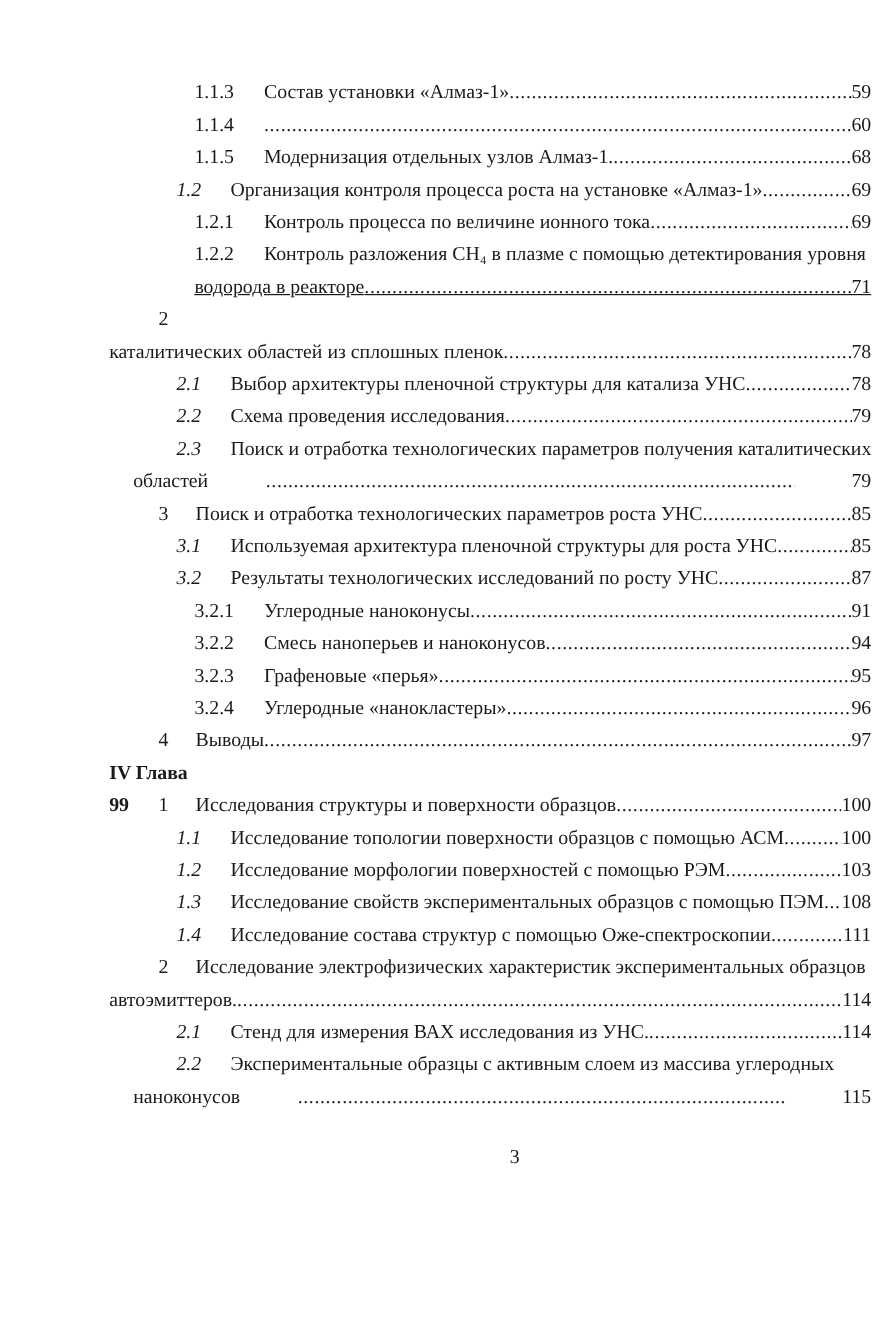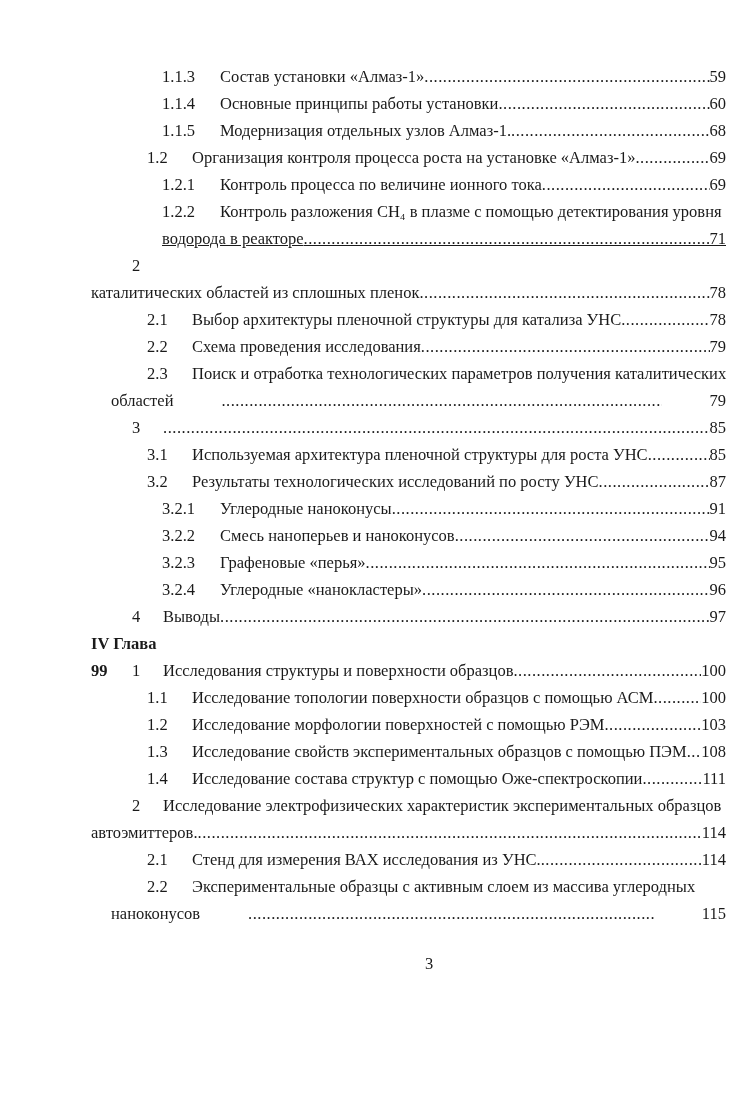--- a/index.html
+++ b/index.html
@@ -18,21 +18,21 @@
     .row .num { flex: none; display: inline-block; }
     .row .title { flex: none; }
     .row .dots { flex: 1 1 auto; overflow: hidden; white-space: nowrap; min-width: 0; }
     .row .dots::after {
       content: "..................................................................................................................................................................................................................................................................";
       letter-spacing: 0.5px;
     }
     .row .pg { flex: none; }
 
     .l1 { padding-left: 112px; } .l1 .num { width: 31px; }
-    .l2 { padding-left: 127px; } .l2 .num { width: 45px; }
+    .l2 { padding-left: 127px; } .l2 .num { width: 45px; font-style: italic; }
     .l3 { padding-left: 142px; } .l3 .num { width: 58px; }
     .c1 { padding-left: 71px; }
     .c2 { padding-left: 91px; gap: 48px; }
     .c3 { padding-left: 142px; text-decoration: underline; }
     .bold { font-weight: bold; flex-direction: column; }
 
     .page-number {
       position: absolute; left: 309px; top: 950px; width: 200px;
       text-align: center; font-size: 16.5px; line-height: 27px;
     }
@@ -44,21 +44,20 @@
   <div class="toc">
 
     <div class="row l3">
       <span class="num">1.1.3</span>
       <span class="title">Состав установки «Алмаз-1»</span>
       <span class="dots"></span>
       <span class="pg">59</span>
     </div>
     <div class="row l3">
       <span class="num">1.1.4</span>
-      <span class="title">Основные принципы работы установки</span>
       <span class="dots"></span>
       <span class="pg">60</span>
     </div>
     <div class="row l3">
       <span class="num">1.1.5</span>
       <span class="title">Модернизация отдельных узлов Алмаз-1.</span>
       <span class="dots"></span>
       <span class="pg">68</span>
     </div>
     <div class="row l2">
@@ -106,20 +105,21 @@
       <span class="num">2.3</span>
       <span class="title">Поиск и отработка технологических параметров получения каталитических</span>
     </div>
     <div class="row c2">
       <span class="title">областей</span>
       <span class="dots"></span>
       <span class="pg">79</span>
     </div>
     <div class="row l1">
       <span class="num">3</span>
+      <span class="title">Поиск и отработка технологических параметров роста УНС</span>
       <span class="dots"></span>
       <span class="pg">85</span>
     </div>
     <div class="row l2">
       <span class="num">3.1</span>
       <span class="title">Используемая архитектура пленочной структуры для роста УНС</span>
       <span class="dots"></span>
       <span class="pg">85</span>
     </div>
     <div class="row l2">

